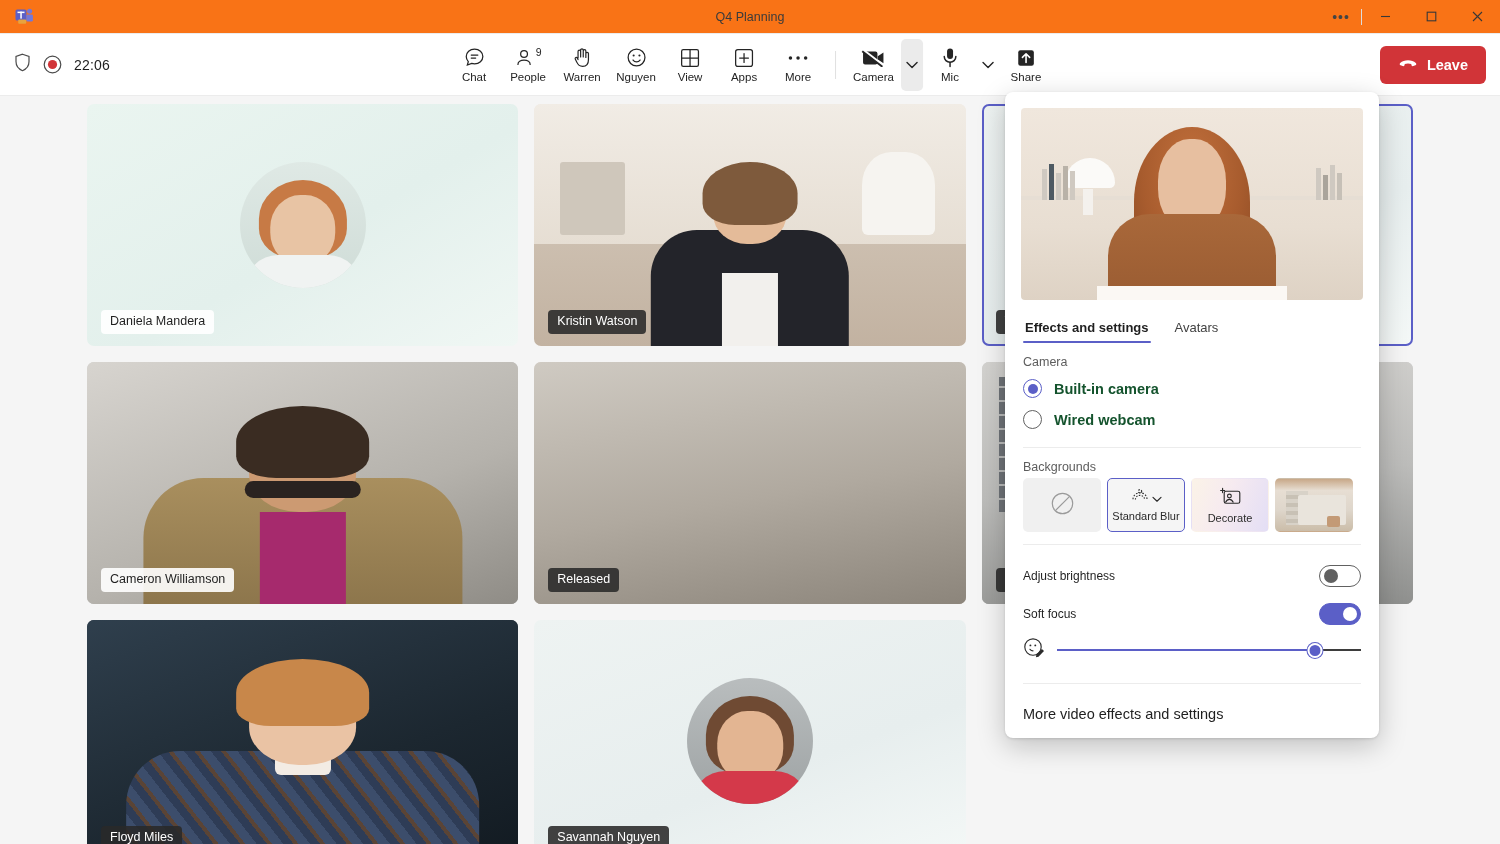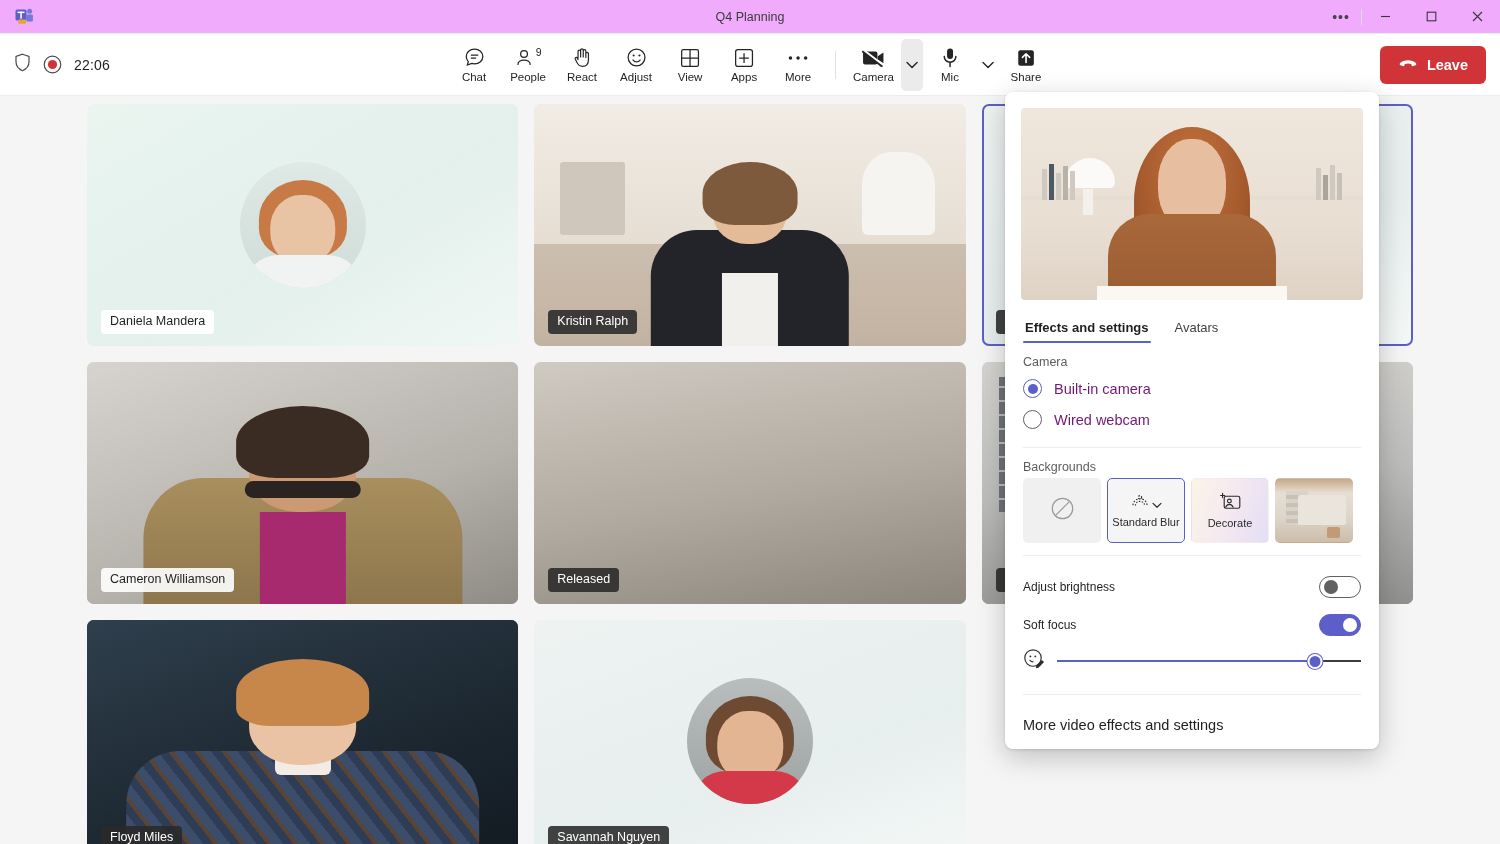--- a/index.html
+++ b/index.html
@@ -8,21 +8,21 @@
     font-family: "Liberation Sans", sans-serif;
     background: #ffffff; overflow: hidden;
   }
   .app {
     position: relative; width: 1500px; height: 844px;
     background: #f5f5f5; display: flex; flex-direction: column;
   }
 
   
   .titlebar {
-    height: 34px; flex: 0 0 34px; background: #f0abfc;
+    height: 34px; flex: 0 0 34px; background: #f97316;
     display: flex; align-items: center; position: relative;
     border-bottom: 1px solid #ececec;
   }
   .tb-logo { margin-left: 14px; width: 20px; height: 20px; display:flex; align-items:center; justify-content:center; }
   .tb-title {
     position: absolute; left: 0; right: 0; text-align: center;
     font-size: 12.5px; color: #3b3b3b; pointer-events: none;
   }
   .tb-right { margin-left: auto; display: flex; align-items: center; height: 100%; }
   .tb-btn {
@@ -158,27 +158,27 @@
   .sect-label { font-size: 12.5px; color: #5d5d5d; margin: 12px 2px 4px 2px; }
 
   .radio-row { display: flex; align-items: center; gap: 12px; padding: 6px 2px; cursor: pointer; }
   .radio {
     width: 19px; height: 19px; border-radius: 50%;
     border: 1.6px solid #616161; display: flex; align-items: center;
     justify-content: center; flex: 0 0 19px; background:#fff;
   }
   .radio.on { border-color: #5b5fc7; }
   .radio.on::after { content:""; width: 10px; height: 10px; border-radius: 50%; background: #5b5fc7; }
-  .radio-lb { font-size: 14.5px; color: #701a75; }
+  .radio-lb { font-size: 14.5px; color: #14532d; font-weight: bold; }
 
   .divider { height: 1px; background: #ececec; margin: 12px 2px; }
 
   .bgs { display: flex; gap: 6px; padding: 0 2px; }
   .bgcard {
-    width: 78px; height: 65px; border-radius: 5px; cursor: pointer;
+    width: 78px; height: 54px; border-radius: 5px; cursor: pointer;
     display: flex; flex-direction: column; align-items: center;
     justify-content: center; gap: 2px; position: relative; overflow: hidden;
     border: 1.6px solid transparent; background: #f0f0f0;
   }
   .bgcard.sel { border-color: #5b5fc7; background: #f5f5f5; }
   .bgcard .bt { font-size: 11px; color: #2b2b2b; }
   .bgcard.decorate { background: linear-gradient(110deg,#fbf3e7 0%,#f6eaf0 45%,#e3def5 100%); }
   .bgcard.photo {
     background: linear-gradient(180deg,#c8a888 0%,#e7ded3 22%,#ded6cb 60%,#cbbda9 100%);
     border-color: transparent;
@@ -288,33 +288,33 @@
         </span>
         <span class="lb">People</span>
       </button>
 
       <button class="tool">
         <span class="ic">
           <svg width="19" height="21" viewBox="0 0 19 21">
               <path d="M5 11V4.4a1.3 1.3 0 0 1 2.6 0V10M7.6 10V3.2a1.3 1.3 0 0 1 2.6 0V10M10.2 10V4a1.3 1.3 0 0 1 2.6 0v6.2M12.8 10.4V6.6a1.3 1.3 0 0 1 2.6 0v6.1c0 4.1-2.4 6.6-5.8 6.6-2.8 0-4.7-1.4-5.7-3.9L2.2 12c-.5-1.2 1.3-2.2 2-1l.8 1.6" fill="none" stroke="currentColor" stroke-width="1.2" stroke-linejoin="round" stroke-linecap="round"></path>
             </svg>
         </span>
-        <span class="lb">React</span>
+        <span class="lb">Warren</span>
       </button>
 
       <button class="tool">
         <span class="ic">
           <svg width="21" height="21" viewBox="0 0 21 21">
               <circle cx="10.5" cy="10.5" r="8.4" fill="none" stroke="currentColor" stroke-width="1.25"></circle>
               <circle cx="7.6" cy="8.5" r="1.05" fill="currentColor"></circle>
               <circle cx="13.4" cy="8.5" r="1.05" fill="currentColor"></circle>
               <path d="M7 13c.9 1.2 2.1 1.8 3.5 1.8S13.1 14.2 14 13" fill="none" stroke="currentColor" stroke-width="1.25" stroke-linecap="round"></path>
             </svg>
         </span>
-        <span class="lb">Adjust</span>
+        <span class="lb">Nguyen</span>
       </button>
 
       <button class="tool">
         <span class="ic">
           <svg width="20" height="20" viewBox="0 0 20 20">
               <rect x="1.6" y="1.6" width="16.8" height="16.8" rx="1.6" fill="none" stroke="currentColor" stroke-width="1.25"></rect>
               <path d="M10 1.6v16.8M1.6 10h16.8" stroke="currentColor" stroke-width="1.25"></path>
             </svg>
         </span>
         <span class="lb">View</span>
@@ -418,21 +418,21 @@
       </div>
 
       <div class="tile bg-room">
         <div style="position:absolute;left:0;right:0;top:0;height:58%;background:linear-gradient(180deg,#f1ece5,#e6ded3)"></div>
         <div style="position:absolute;left:6%;top:24%;width:15%;height:30%;background:#cfc7bb;border-radius:3px"></div>
         <div style="position:absolute;right:7%;top:20%;width:17%;height:34%;background:#f6f4f0;border-radius:40% 40% 6px 6px"></div>
         <div style="position:absolute;left:50%;bottom:0;transform:translateX(-50%);width:46%;height:48%;background:#23242a;border-radius:46px 46px 0 0"></div>
         <div style="position:absolute;left:50%;bottom:0;transform:translateX(-50%);width:13%;height:30%;background:#f2f0ed"></div>
         <div style="position:absolute;left:50%;bottom:42%;transform:translateX(-50%);width:17%;height:26%;background:#e4bb99;border-radius:46%"></div>
         <div style="position:absolute;left:50%;bottom:50%;transform:translateX(-50%);width:22%;height:26%;background:#7e5a3c;border-radius:50% 50% 34% 34%"></div>
-        <div class="namebar dark">Kristin Ralph</div>
+        <div class="namebar dark">Kristin Watson</div>
       </div>
 
       <div class="tile bg-mist active-spk">
         <div class="avatar">
           <div class="av-face" style="background:linear-gradient(180deg,#e3eae9,#d3dedd)">
             <div class="hair" style="background:#5c4433"></div>
             <div class="head" style="background:#e6bd9c"></div>
             <div class="body" style="background:#dfe6e5"></div>
           </div>
         </div>

